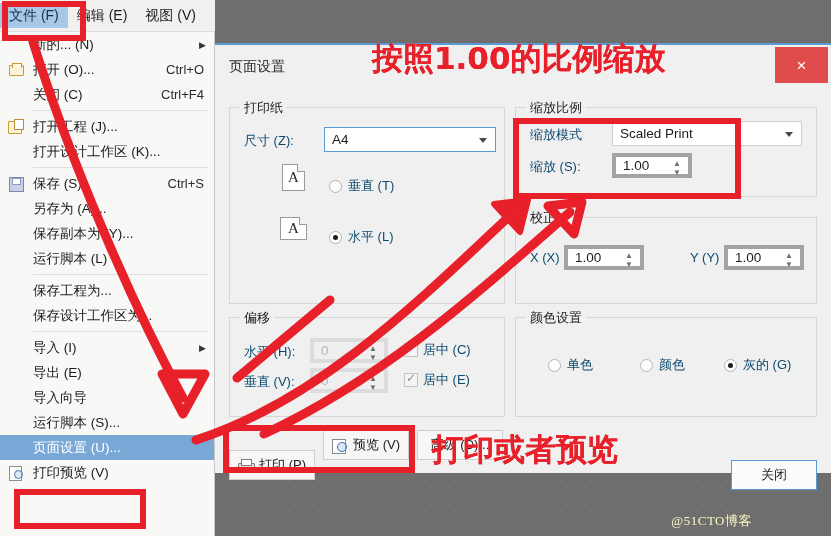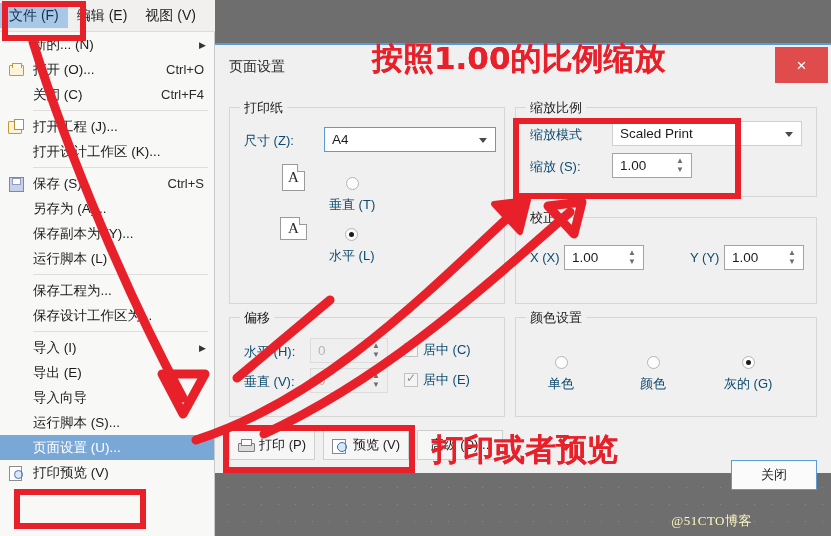--- a/index.html
+++ b/index.html
@@ -180,36 +180,36 @@
   .combo.focused { border: 1.6px solid #5b9bd5; }
   .combo .caret {
     position: absolute; right: 8px; top: 50%;
     width: 0; height: 0; margin-top: -2px;
     border-left: 4.5px solid transparent;
     border-right: 4.5px solid transparent;
     border-top: 5px solid #4a4a4a;
   }
   .spin {
     background: #ffffff;
-    border: 1px solid #a3a3a3;
+    border: 4px solid #a3a3a3;
     height: 25px;
     display: flex; align-items: center;
     font-size: 13.5px; color: #1b1b1b;
     padding-left: 7px;
     position: relative;
   }
   .spin.disabled { background: #efefef; border-color: #dcdcdc; color: #b5b5b5; }
   .spin .arrows {
     position: absolute; right: 7px; top: 3px;
     display: flex; flex-direction: column; align-items: center;
     line-height: 8px; font-size: 8px; color: #6d6d6d;
   }
   .spin .arrows span { display: block; height: 9px; }
 
-  .radio-wrap { display: flex; align-items: center; gap: 6px; flex-direction: column; }
+  .radio-wrap { display: flex; align-items: center; gap: 6px; }
   .radio {
     width: 13px; height: 13px; border-radius: 50%;
     border: 1px solid #b4b4b4; background: #fdfdfd;
     position: relative; flex: 0 0 13px;
   }
   .radio.checked::after {
     content: ""; position: absolute; left: 3px; top: 3px;
     width: 5px; height: 5px; border-radius: 50%; background: #1c1c1c;
   }
   .cb-wrap { display: flex; align-items: center; gap: 5px; }
@@ -539,21 +539,21 @@
       <div class="radio-wrap" style="position:absolute; left:124px; top:38px;">
         <span class="radio"></span>
         <span class="fld-label">颜色</span>
       </div>
       <div class="radio-wrap" style="position:absolute; left:208px; top:38px;">
         <span class="radio checked"></span>
         <span class="fld-label">灰的 (G)</span>
       </div>
     </div>
 
-    <div class="btn" style="left:14px; top:385px; width:86px;">
+    <div class="btn" style="left:14px; top:405px; width:86px;">
       <i class="ico-printer"></i>
       <span>打印 (P)</span>
     </div>
 
     <div class="btn" style="left:108px; top:385px; width:86px;">
       <i class="ico-magnifier-page"></i>
       <span>预览 (V)</span>
     </div>
 
     <div class="btn" style="left:202px; top:385px; width:86px;">

